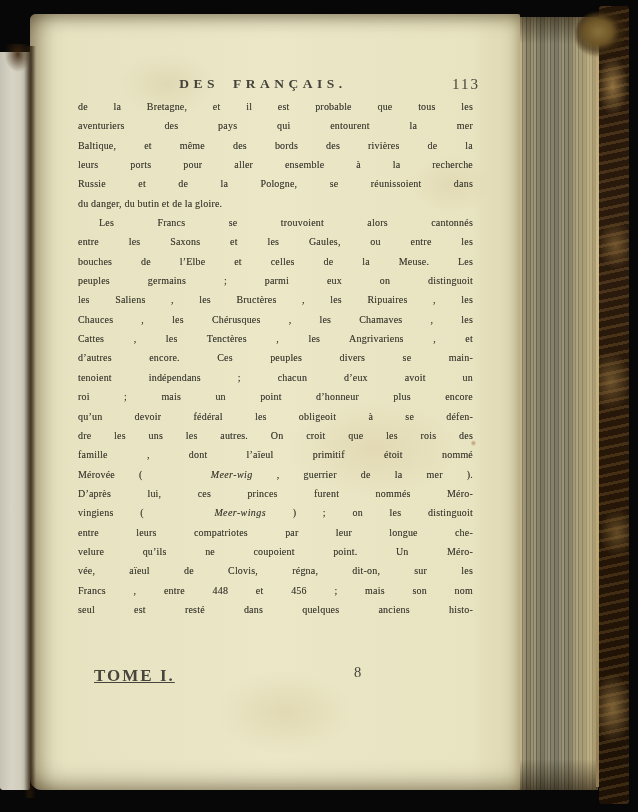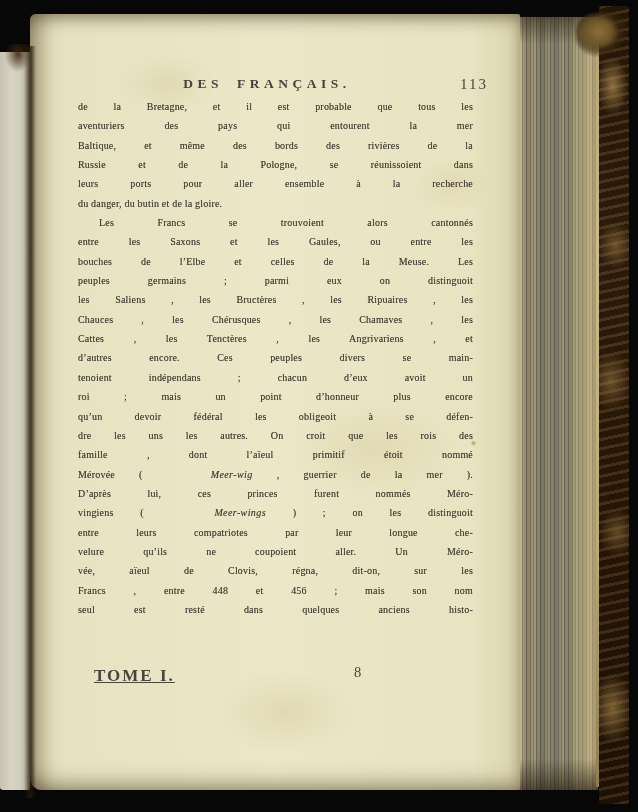--- a/index.html
+++ b/index.html
@@ -35,21 +35,21 @@
       radial-gradient(60px 40px at 86% 22%,rgba(168,136,70,.10),rgba(168,136,70,0) 70%),
       linear-gradient(90deg,#d9d4ae 0,#e7e3c1 5%,#ebe7c7 50%,#e8e3c0 90%,#dcd6b0 100%);
     border-radius:6px 2px 2px 12px;
     box-shadow:
       inset 20px 0 26px -14px rgba(60,40,18,.5),
       inset -9px 0 16px -9px rgba(110,92,52,.45),
       inset 0 15px 18px -12px rgba(70,56,30,.55),
       inset 0 -18px 22px -14px rgba(70,56,30,.5);
   }
   
-  .header{position:absolute;left:48px;right:28px;top:62px;height:22px;color:#44423a;}
+  .header{position:absolute;left:48px;right:36px;top:62px;height:22px;color:#44423a;}
   .running-title{
     position:absolute;left:0;right:36px;text-align:center;
     font-size:13.5px;font-weight:bold;letter-spacing:4.5px;word-spacing:6px;
   }
   .page-number{position:absolute;right:4px;top:0;font-size:15px;letter-spacing:2px;color:#46443b;}
   
   .body{
     position:absolute;left:48px;top:83px;width:395px;
     font-size:10px;line-height:19.35px;letter-spacing:.2px;
     color:#3e3c32;text-shadow:0 0 .4px rgba(62,60,50,.55);
@@ -105,41 +105,41 @@
 
 <div class="page">
   <div class="header">
     <span class="running-title">DES FRANÇAIS.</span>
     <span class="page-number">113</span>
   </div>
   <div class="body">
       <div class="line"><span>de la Bretagne, et il est probable que tous les</span></div>
       <div class="line"><span>aventuriers des pays qui entourent la mer</span></div>
       <div class="line"><span>Baltique, et même des bords des rivières de la</span></div>
+      <div class="line"><span>leurs ports pour aller ensemble à la recherche</span></div>
       <div class="line"><span>Russie et de la Pologne, se réunissoient dans</span></div>
-      <div class="line"><span>leurs ports pour aller ensemble à la recherche</span></div>
       <div class="line end"><span>du danger, du butin et de la gloire.</span></div>
       <div class="line indent"><span>Les Francs se trouvoient alors cantonnés</span></div>
       <div class="line"><span>entre les Saxons et les Gaules, ou entre les</span></div>
       <div class="line"><span>bouches de l’Elbe et celles de la Meuse. Les</span></div>
       <div class="line"><span>peuples germains ; parmi eux on distinguoit</span></div>
       <div class="line"><span>les Saliens , les Bructères , les Ripuaires , les</span></div>
       <div class="line"><span>Chauces , les Chérusques , les Chamaves , les</span></div>
       <div class="line"><span>Cattes , les Tenctères , les Angrivariens , et</span></div>
       <div class="line"><span>d’autres encore. Ces peuples divers se main-</span></div>
       <div class="line"><span>tenoient indépendans ; chacun d’eux avoit un</span></div>
       <div class="line"><span>roi ; mais un point d’honneur plus encore</span></div>
       <div class="line"><span>qu’un devoir fédéral les obligeoit à se défen-</span></div>
       <div class="line"><span>dre les uns les autres. On croit que les rois des</span></div>
       <div class="line"><span>famille , dont l’aïeul primitif étoit nommé</span></div>
       <div class="line"><span>Mérovée ( </span><span class="italic">Meer-wig</span><span> , guerrier de la mer ).</span></div>
       <div class="line"><span>D’après lui, ces princes furent nommés Méro-</span></div>
       <div class="line"><span>vingiens ( </span><span class="italic">Meer-wings</span><span> ) ; on les distinguoit</span></div>
       <div class="line"><span>entre leurs compatriotes par leur longue che-</span></div>
-      <div class="line"><span>velure qu’ils ne coupoient aller. Un Méro-</span></div>
+      <div class="line"><span>velure qu’ils ne coupoient point. Un Méro-</span></div>
       <div class="line"><span>vée, aïeul de Clovis, régna, dit-on, sur les</span></div>
       <div class="line"><span>Francs , entre 448 et 456 ; mais son nom</span></div>
       <div class="line"><span>seul est resté dans quelques anciens histo-</span></div>
     </div>
   <div class="footer">
     <span class="tome">TOME I.</span>
     <span class="signature">8</span>
   </div>
 </div>
 

